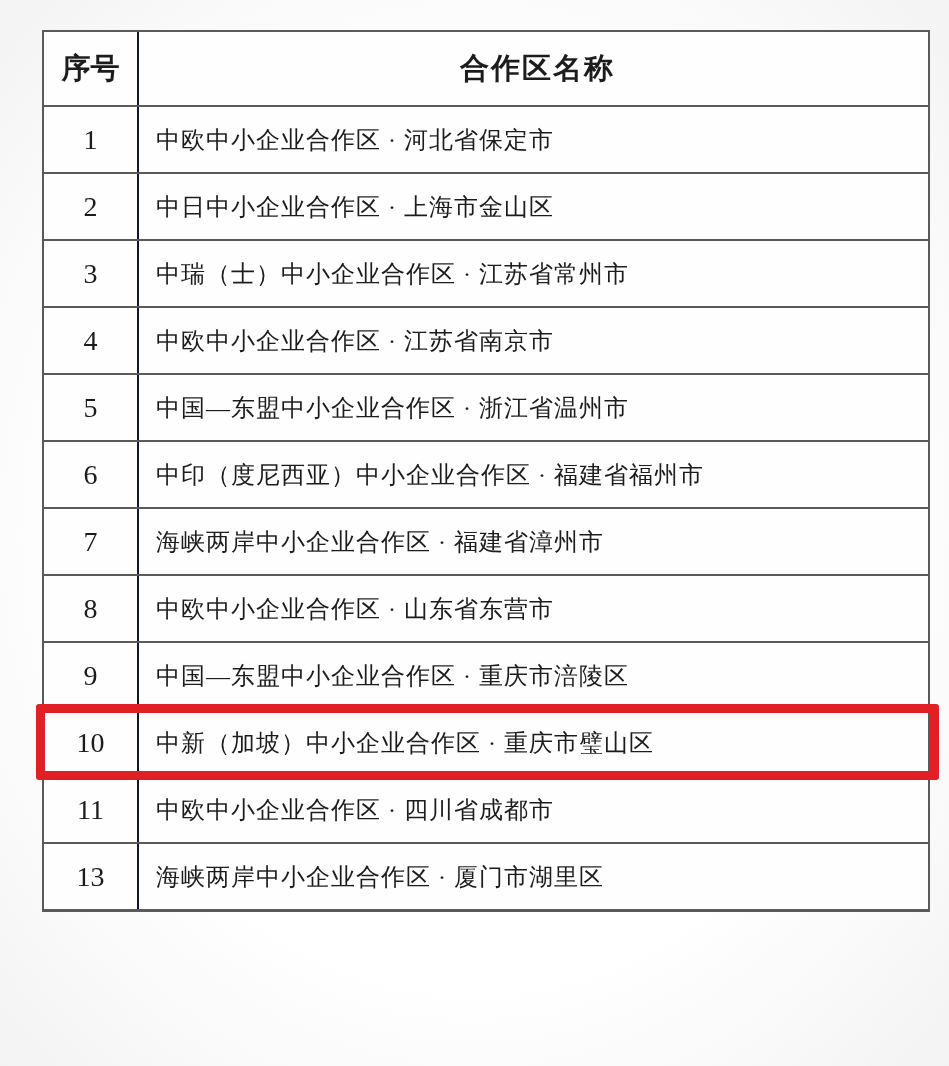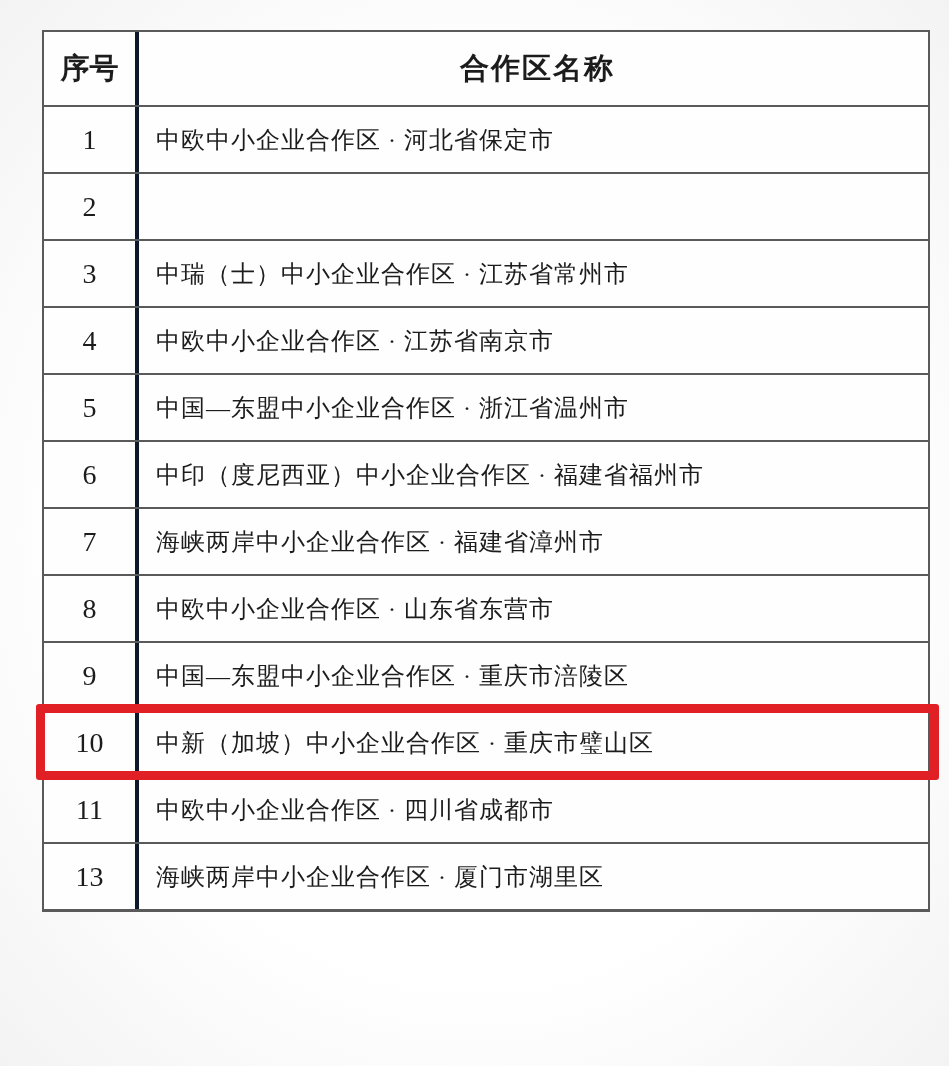--- a/index.html
+++ b/index.html
@@ -42,21 +42,21 @@
     height: 73px;
     border-top: none;
   }
   .cell {
     display: flex;
     align-items: center;
   }
   .cell.idx {
     width: 95px;
     justify-content: center;
-    border-right: 4px solid #0f172a;
+    border-right: 2px solid #0f172a;
     font-size: 28px;
     flex-shrink: 0;
   }
   .cell.name {
     flex: 1;
     padding-left: 17px;
     font-size: 24px;
     letter-spacing: 1px;
     white-space: nowrap;
     overflow: hidden;
@@ -93,20 +93,21 @@
       <div class="cell name">合作区名称</div>
     </div>
 
   <div class="row">
     <div class="cell idx">1</div>
     <div class="cell name">中欧中小企业合作区 · 河北省保定市</div>
   </div>
 
   <div class="row">
     <div class="cell idx">2</div>
+    <div class="cell name">中日中小企业合作区 · 上海市金山区</div>
   </div>
 
   <div class="row">
     <div class="cell idx">3</div>
     <div class="cell name">中瑞（士）中小企业合作区 · 江苏省常州市</div>
   </div>
 
   <div class="row">
     <div class="cell idx">4</div>
     <div class="cell name">中欧中小企业合作区 · 江苏省南京市</div>

